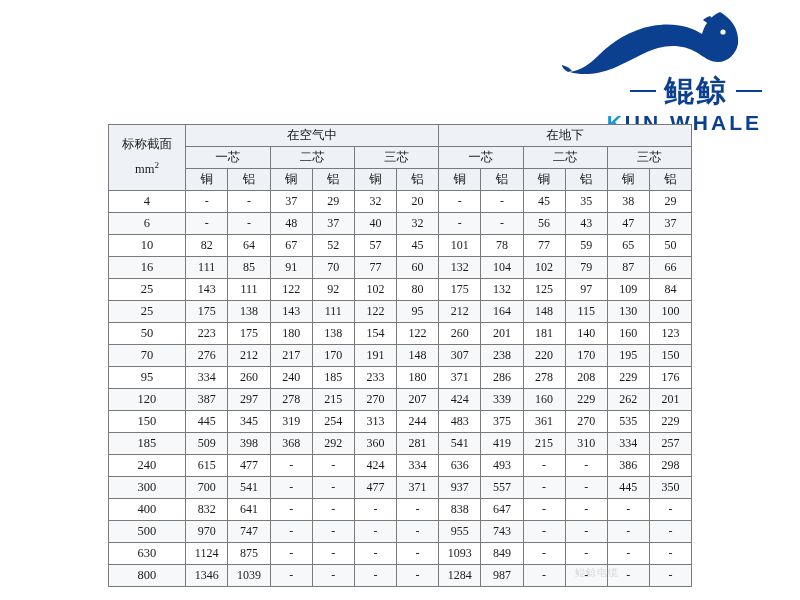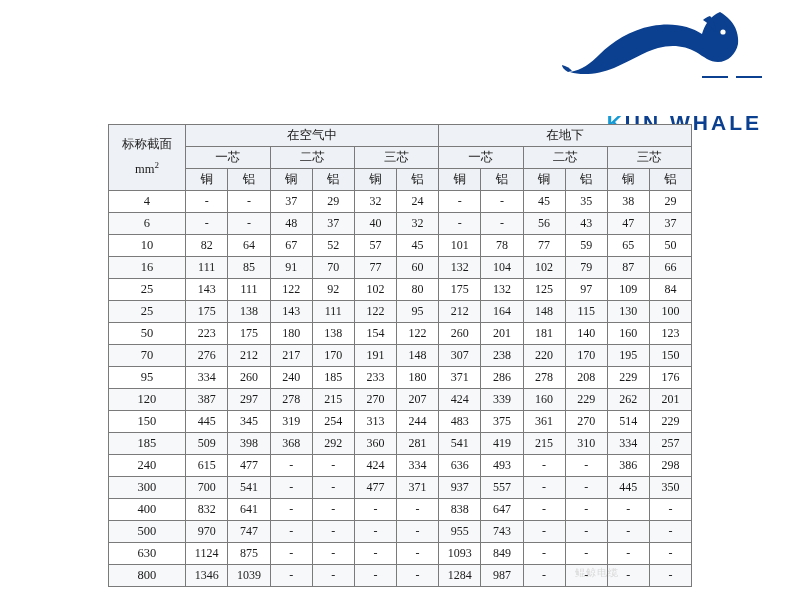--- a/index.html
+++ b/index.html
@@ -141,20 +141,21 @@
 
   <div class="logo-area">
     <svg class="whale-svg" width="180" height="72" viewBox="0 0 180 72">
       <path d="M160 2 C150 6 144 16 142 24 C130 16 112 12 92 16 C70 20 52 32 40 44 C30 54 22 60 10 62 C22 66 40 64 54 58 C70 51 84 42 98 38 C112 34 126 36 136 42 C144 47 150 52 158 52 C168 52 176 44 178 34 C179 26 176 16 170 10 C167 7 164 4 160 2 Z" fill="#0b3f8f"></path>
       <path d="M150 6 C154 10 156 16 155 22 C152 18 148 13 143 10 C145 8 147 7 150 6 Z" fill="#0b3f8f"></path>
       <circle cx="163" cy="22" r="2.6" fill="#ffffff"></circle>
       <path d="M8 62 C4 60 2 57 2 55 C6 56 10 58 12 61 Z" fill="#0b3f8f"></path>
     </svg>
     <div class="brand-row">
       <span class="brand-dash"></span>
+      <span class="brand-cn">鲲鲸</span>
       <span class="brand-dash"></span>
     </div>
     <div class="brand-en"><span class="accent">K</span><span>UN WHALE</span></div>
   </div>
 
   <div class="table-wrap">
     <table class="spec">
       <thead>
         <tr>
           <th class="col-spec" rowspan="3">
@@ -188,21 +189,21 @@
         </tr>
       </thead>
       <tbody id="table-body">
           <tr>
             <td class="col-spec first">4</td>
             <td class="val">-</td>
             <td class="val">-</td>
             <td class="val">37</td>
             <td class="val">29</td>
             <td class="val">32</td>
-            <td class="val">24</td>
+            <td class="val">20</td>
             <td class="val">-</td>
             <td class="val">-</td>
             <td class="val">45</td>
             <td class="val">35</td>
             <td class="val">38</td>
             <td class="val">29</td>
           </tr>
           <tr>
             <td class="col-spec first">6</td>
             <td class="val">-</td>
@@ -343,21 +344,21 @@
             <td class="val">445</td>
             <td class="val">345</td>
             <td class="val">319</td>
             <td class="val">254</td>
             <td class="val">313</td>
             <td class="val">244</td>
             <td class="val">483</td>
             <td class="val">375</td>
             <td class="val">361</td>
             <td class="val">270</td>
-            <td class="val">514</td>
+            <td class="val">535</td>
             <td class="val">229</td>
           </tr>
           <tr>
             <td class="col-spec first">185</td>
             <td class="val">509</td>
             <td class="val">398</td>
             <td class="val">368</td>
             <td class="val">292</td>
             <td class="val">360</td>
             <td class="val">281</td>

